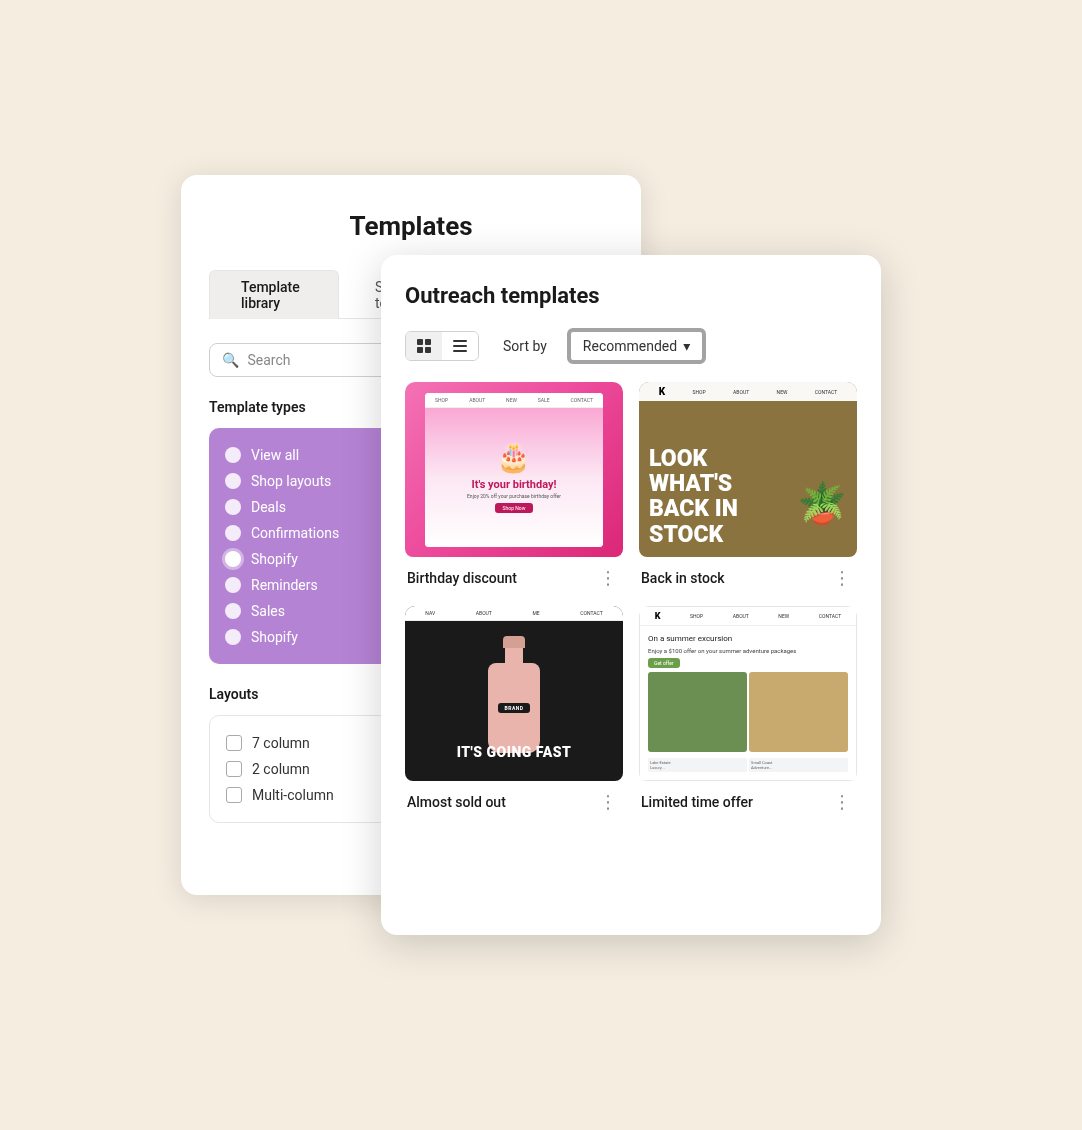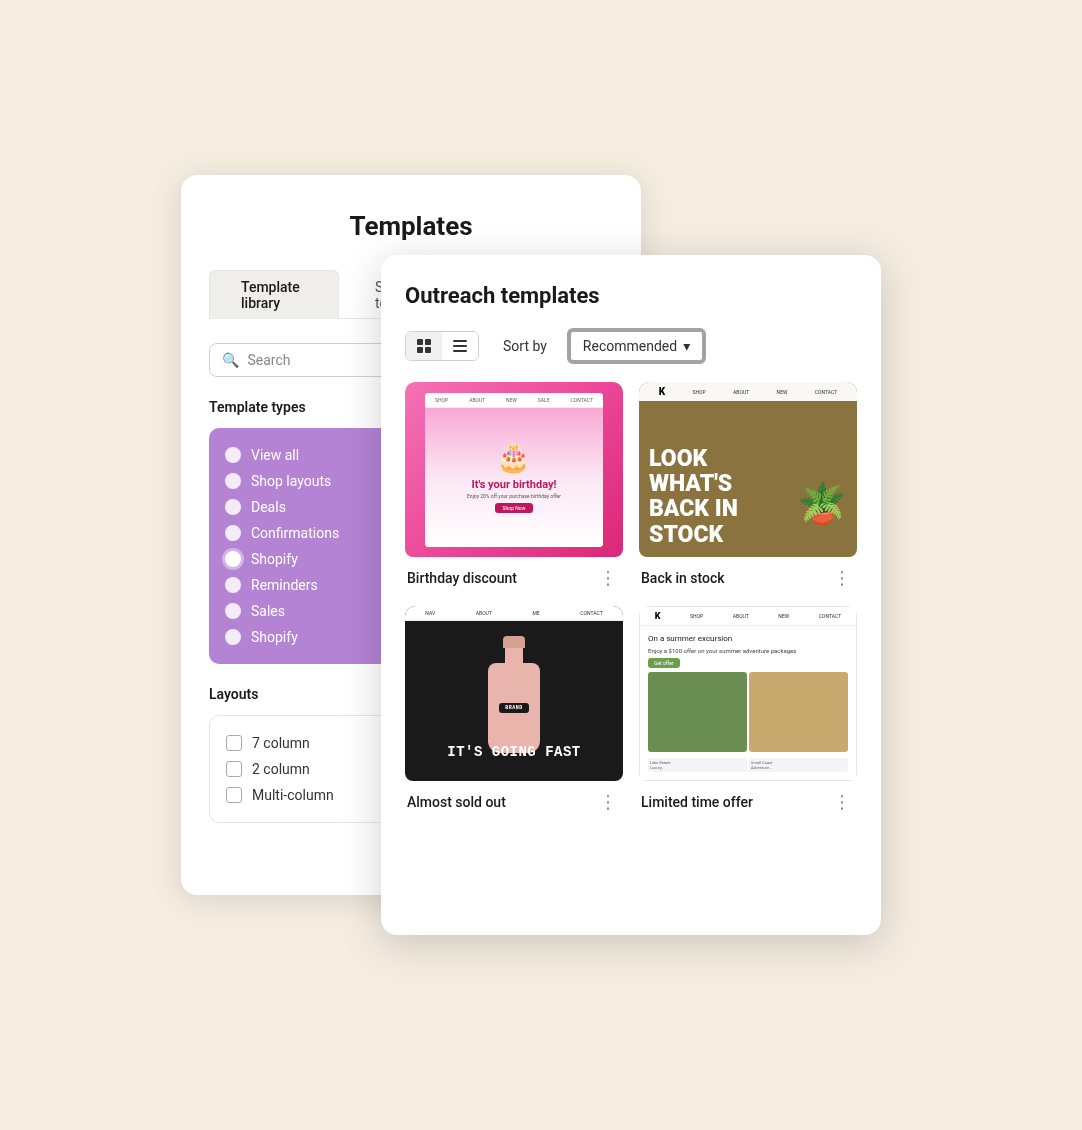--- a/index.html
+++ b/index.html
@@ -431,21 +431,20 @@
     }
 
     .soldout-content {
       flex: 1;
       display: flex;
       align-items: center;
       justify-content: center;
       width: 100%;
       padding: 0;
       position: relative;
-      font-family: Liberation Mono, monospace;
     }
 
     .soldout-text-overlay {
       position: absolute;
       bottom: 20px;
       left: 10px;
       right: 10px;
       text-align: center;
     }
 

